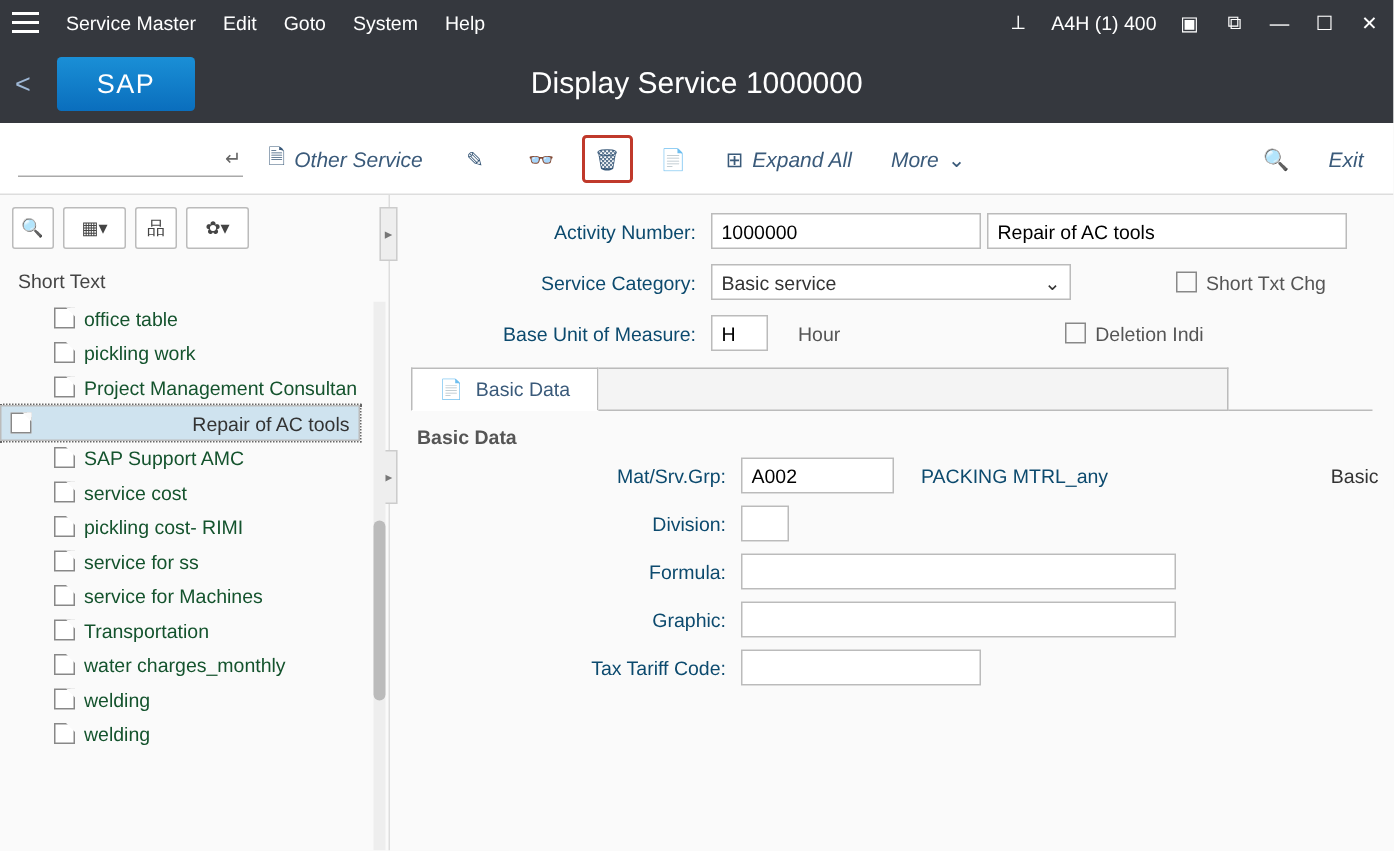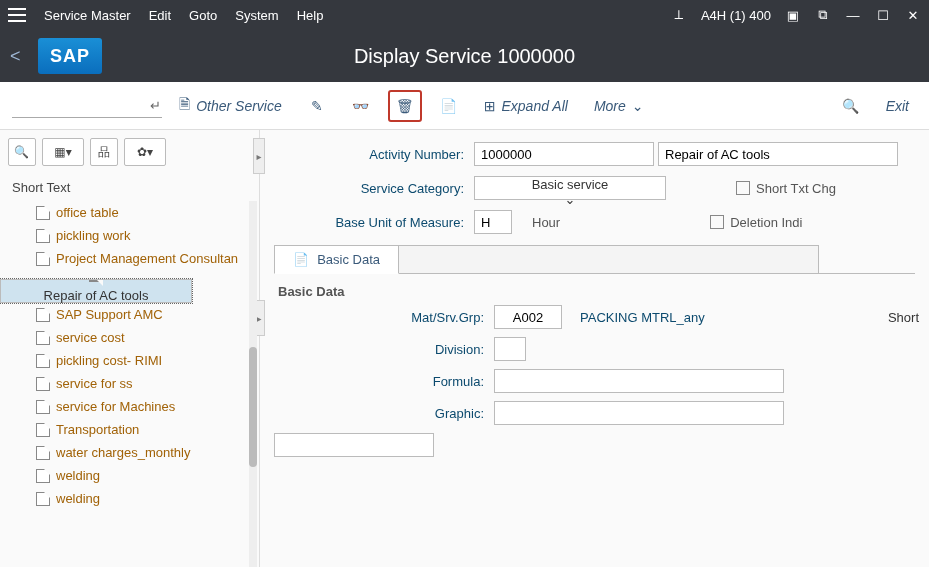--- a/index.html
+++ b/index.html
@@ -10,21 +10,21 @@
 .menubar-left { display: flex; align-items: center; gap: 18px; }
 .menubar-right { display: flex; align-items: center; gap: 14px; }
 .menu-icon { width: 18px; height: 14px; display: flex; flex-direction: column; justify-content: space-between; cursor: pointer; }
 .menu-icon span { height: 2px; background: #fff; }
 .menu-item { cursor: pointer; font-size: 13px; }
 .wicon { width: 16px; height: 16px; display: inline-flex; align-items: center; justify-content: center; color: #fff; }
 
 
 .titlebar { background: #35383e; height: 52px; display: flex; align-items: center; padding: 0 10px; position: relative; }
 .back { color: #9fb8d6; font-size: 18px; cursor: pointer; width: 20px; }
-.logo { width: 64px; height: 36px; background: linear-gradient(#1a8fd6,#0a6ebd); border-radius: 3px; color: #fff; font-weight: bold; font-size: 18px; display: flex; align-items: center; justify-content: center; margin-left: 8px; letter-spacing: 1px;}
+.logo { width: 92px; height: 36px; background: linear-gradient(#1a8fd6,#0a6ebd); border-radius: 3px; color: #fff; font-weight: normal; font-size: 18px; display: flex; align-items: center; justify-content: center; margin-left: 8px; letter-spacing: 1px;}
 .title { position: absolute; left: 50%; transform: translateX(-50%); color: #fff; font-size: 20px; }
 
 
 .toolbar { background: #fff; height: 48px; display: flex; align-items: center; padding: 0 12px; gap: 10px; border-bottom: 1px solid #ddd; }
 .cmd-input { width: 150px; height: 24px; border: none; border-bottom: 1px solid #aaa; background: transparent; }
 .cmd-go { color: #666; cursor: pointer; margin-left:-22px; }
 .tbtn { height: 32px; padding: 0 8px; display: inline-flex; align-items: center; gap: 6px; cursor: pointer; color: #3a5a7a; font-size: 14px; border-radius: 3px; }
 .tbtn.iconly { width: 34px; justify-content: center; padding: 0; }
 .tbtn.hl { border: 2px solid #c0392b; }
 .spacer { flex: 1; }
@@ -33,36 +33,36 @@
 
 .main { display: flex; height: calc(567px - 30px - 52px - 48px); background: #fafafa; }
 
 
 .tree { width: 260px; border-right: 1px solid #ddd; display: flex; flex-direction: column; position: relative; }
 .tree-tools { padding: 8px; display: flex; gap: 6px; }
 .mini { width: 28px; height: 28px; border: 1px solid #bbb; background: #fff; display: inline-flex; align-items: center; justify-content: center; cursor: pointer; color: #444; font-size: 12px; border-radius: 2px;}
 .mini.wide { width: 42px; }
 .tree-head { padding: 6px 12px; font-size: 13px; color: #444; }
 .tree-list { flex: 1; overflow: hidden; position: relative;}
-.tree-item { display: flex; align-items: flex-end; gap: 6px; padding: 4px 8px 4px 36px; font-size: 13px; color: #a16207; cursor: pointer; position: relative; }
+.tree-item { display: flex; align-items: flex-start; gap: 6px; padding: 4px 8px 4px 36px; font-size: 13px; color: #14532d; cursor: pointer; position: relative; }
 .tree-item.sel { background: #cfe3ef; outline: 1px dotted #666;}
 .doc-ic { width: 14px; height: 14px; border: 1px solid #888; background: #fff; position: relative; }
 .doc-ic::after { content: ""; position: absolute; right: -1px; top: -1px; border: 3px solid transparent; border-top-color: #fafafa; border-right-color: #fafafa; }
 .vbar { position: absolute; right: 2px; top: 0; bottom: 0; width: 8px; background: #eee; }
 .vthumb { position: absolute; right: 2px; top: 40%; width: 8px; height: 120px; background: #bbb; border-radius: 4px; }
 .vtoggle { position: absolute; right: -6px; top: 8px; width: 12px; height: 36px; background: #eee; display:flex; align-items:center; justify-content:center; color:#777; cursor:pointer; border:1px solid #ccc; font-size:10px;}
 .vtoggle2 { position:absolute; right:-6px; top: 170px; width:12px; height:36px; background:#eee; display:flex; align-items:center; justify-content:center; color:#777; cursor:pointer; border:1px solid #ccc; font-size:10px;}
 
 
 .form { flex: 1; padding: 12px 14px; position: relative; overflow: hidden; }
 .row { display: flex; align-items: center; margin-bottom: 10px; }
 .lbl { width: 200px; text-align: right; padding-right: 10px; color: #0c4a6e; font-size: 13px;}
 .inp { height: 24px; border: 1px solid #bbb; padding: 0 6px; background: #fff; font-size: 13px;}
 .desc { width: 240px; margin-left: 4px;}
-.sel { height: 24px; border: 1px solid #bbb; padding: 0 6px; width: 192px; background: #fff; display: inline-flex; align-items: center; justify-content: space-between; color: #333; flex-direction: column;}
+.sel { height: 24px; border: 1px solid #bbb; padding: 0 6px; width: 240px; background: #fff; display: inline-flex; align-items: center; justify-content: space-between; color: #333;}
 .unit { margin-left: 20px; color: #555; }
 .cb { width: 14px; height: 14px; border: 1px solid #888; display: inline-block; margin-right: 6px; vertical-align: middle;}
 .rgrp { margin-left: 70px; display:flex; align-items:center; color:#555; }
 
 .tabstrip { display: flex; margin-top: 8px; border-bottom: 1px solid #bbb; margin-left: 0; }
 .tab { padding: 6px 18px; border: 1px solid #bbb; border-bottom: 1px solid #fff; background: #fff; display: flex; align-items: center; gap: 8px; cursor: pointer; color: #3a5a7a; position: relative; top: 1px;}
 .tab-inactive { width: 420px; border: 1px solid #bbb; border-left: none; background: #f4f4f4; top:1px; position:relative;}
 .section-head { padding: 10px 4px 6px; font-weight: bold; color: #555; }
 
 .form2 { margin-left: 0; }
@@ -233,34 +233,35 @@
         <span>Basic Data</span>
       </div>
       <div class="tab-inactive"></div>
     </div>
 
     <div class="section-head">Basic Data</div>
 
     <div class="form2">
       <div class="row">
         <div class="lbl">Mat/Srv.Grp:</div>
-        <input class="inp" style="width: 68px; text-align: center;" value="A002">
+        <input class="inp" style="width: 102px;" value="A002">
         <span class="side-lbl">PACKING MTRL_any</span>
-        <span class="rt">Short</span>
+        <span class="rt">Basic</span>
       </div>
       <div class="row">
         <div class="lbl">Division:</div>
         <input class="inp" style="width: 32px;">
       </div>
       <div class="row">
         <div class="lbl">Formula:</div>
         <input class="inp" style="width: 290px;">
       </div>
       <div class="row">
         <div class="lbl">Graphic:</div>
         <input class="inp" style="width: 290px;">
       </div>
       <div class="row">
+        <div class="lbl">Tax Tariff Code:</div>
         <input class="inp" style="width: 160px;">
       </div>
     </div>
   </div>
 </div>
 
 </body></html>

